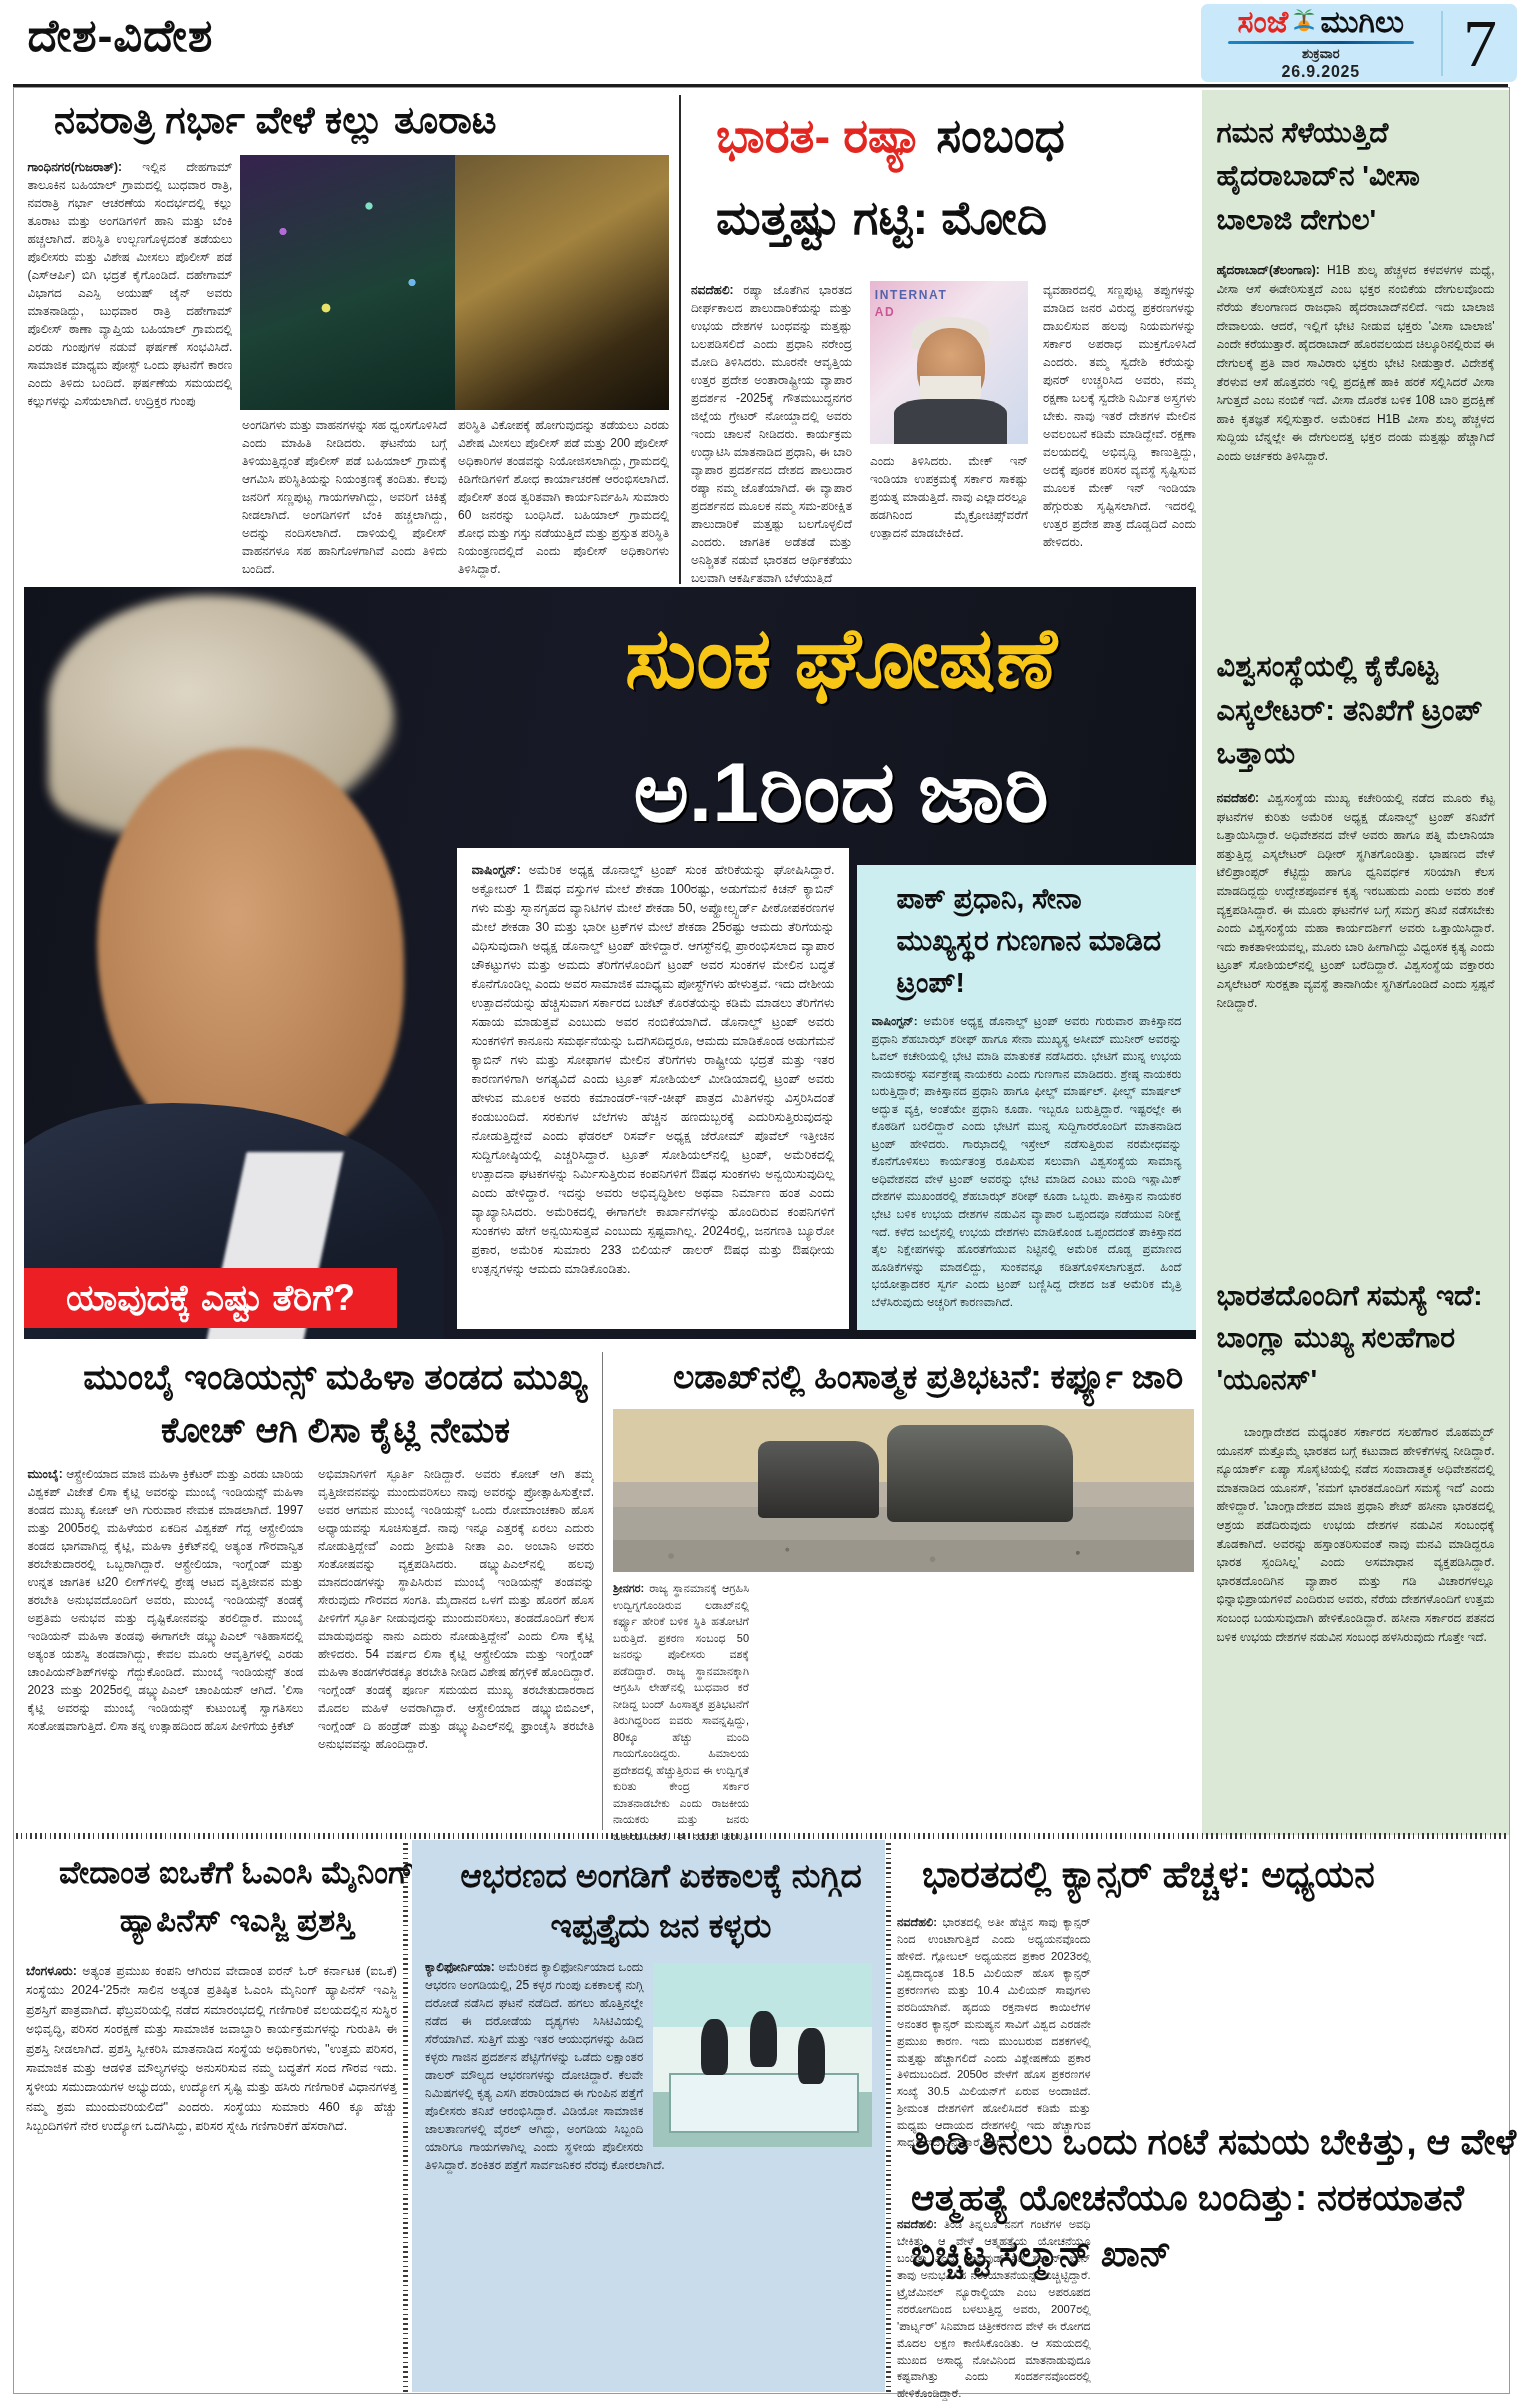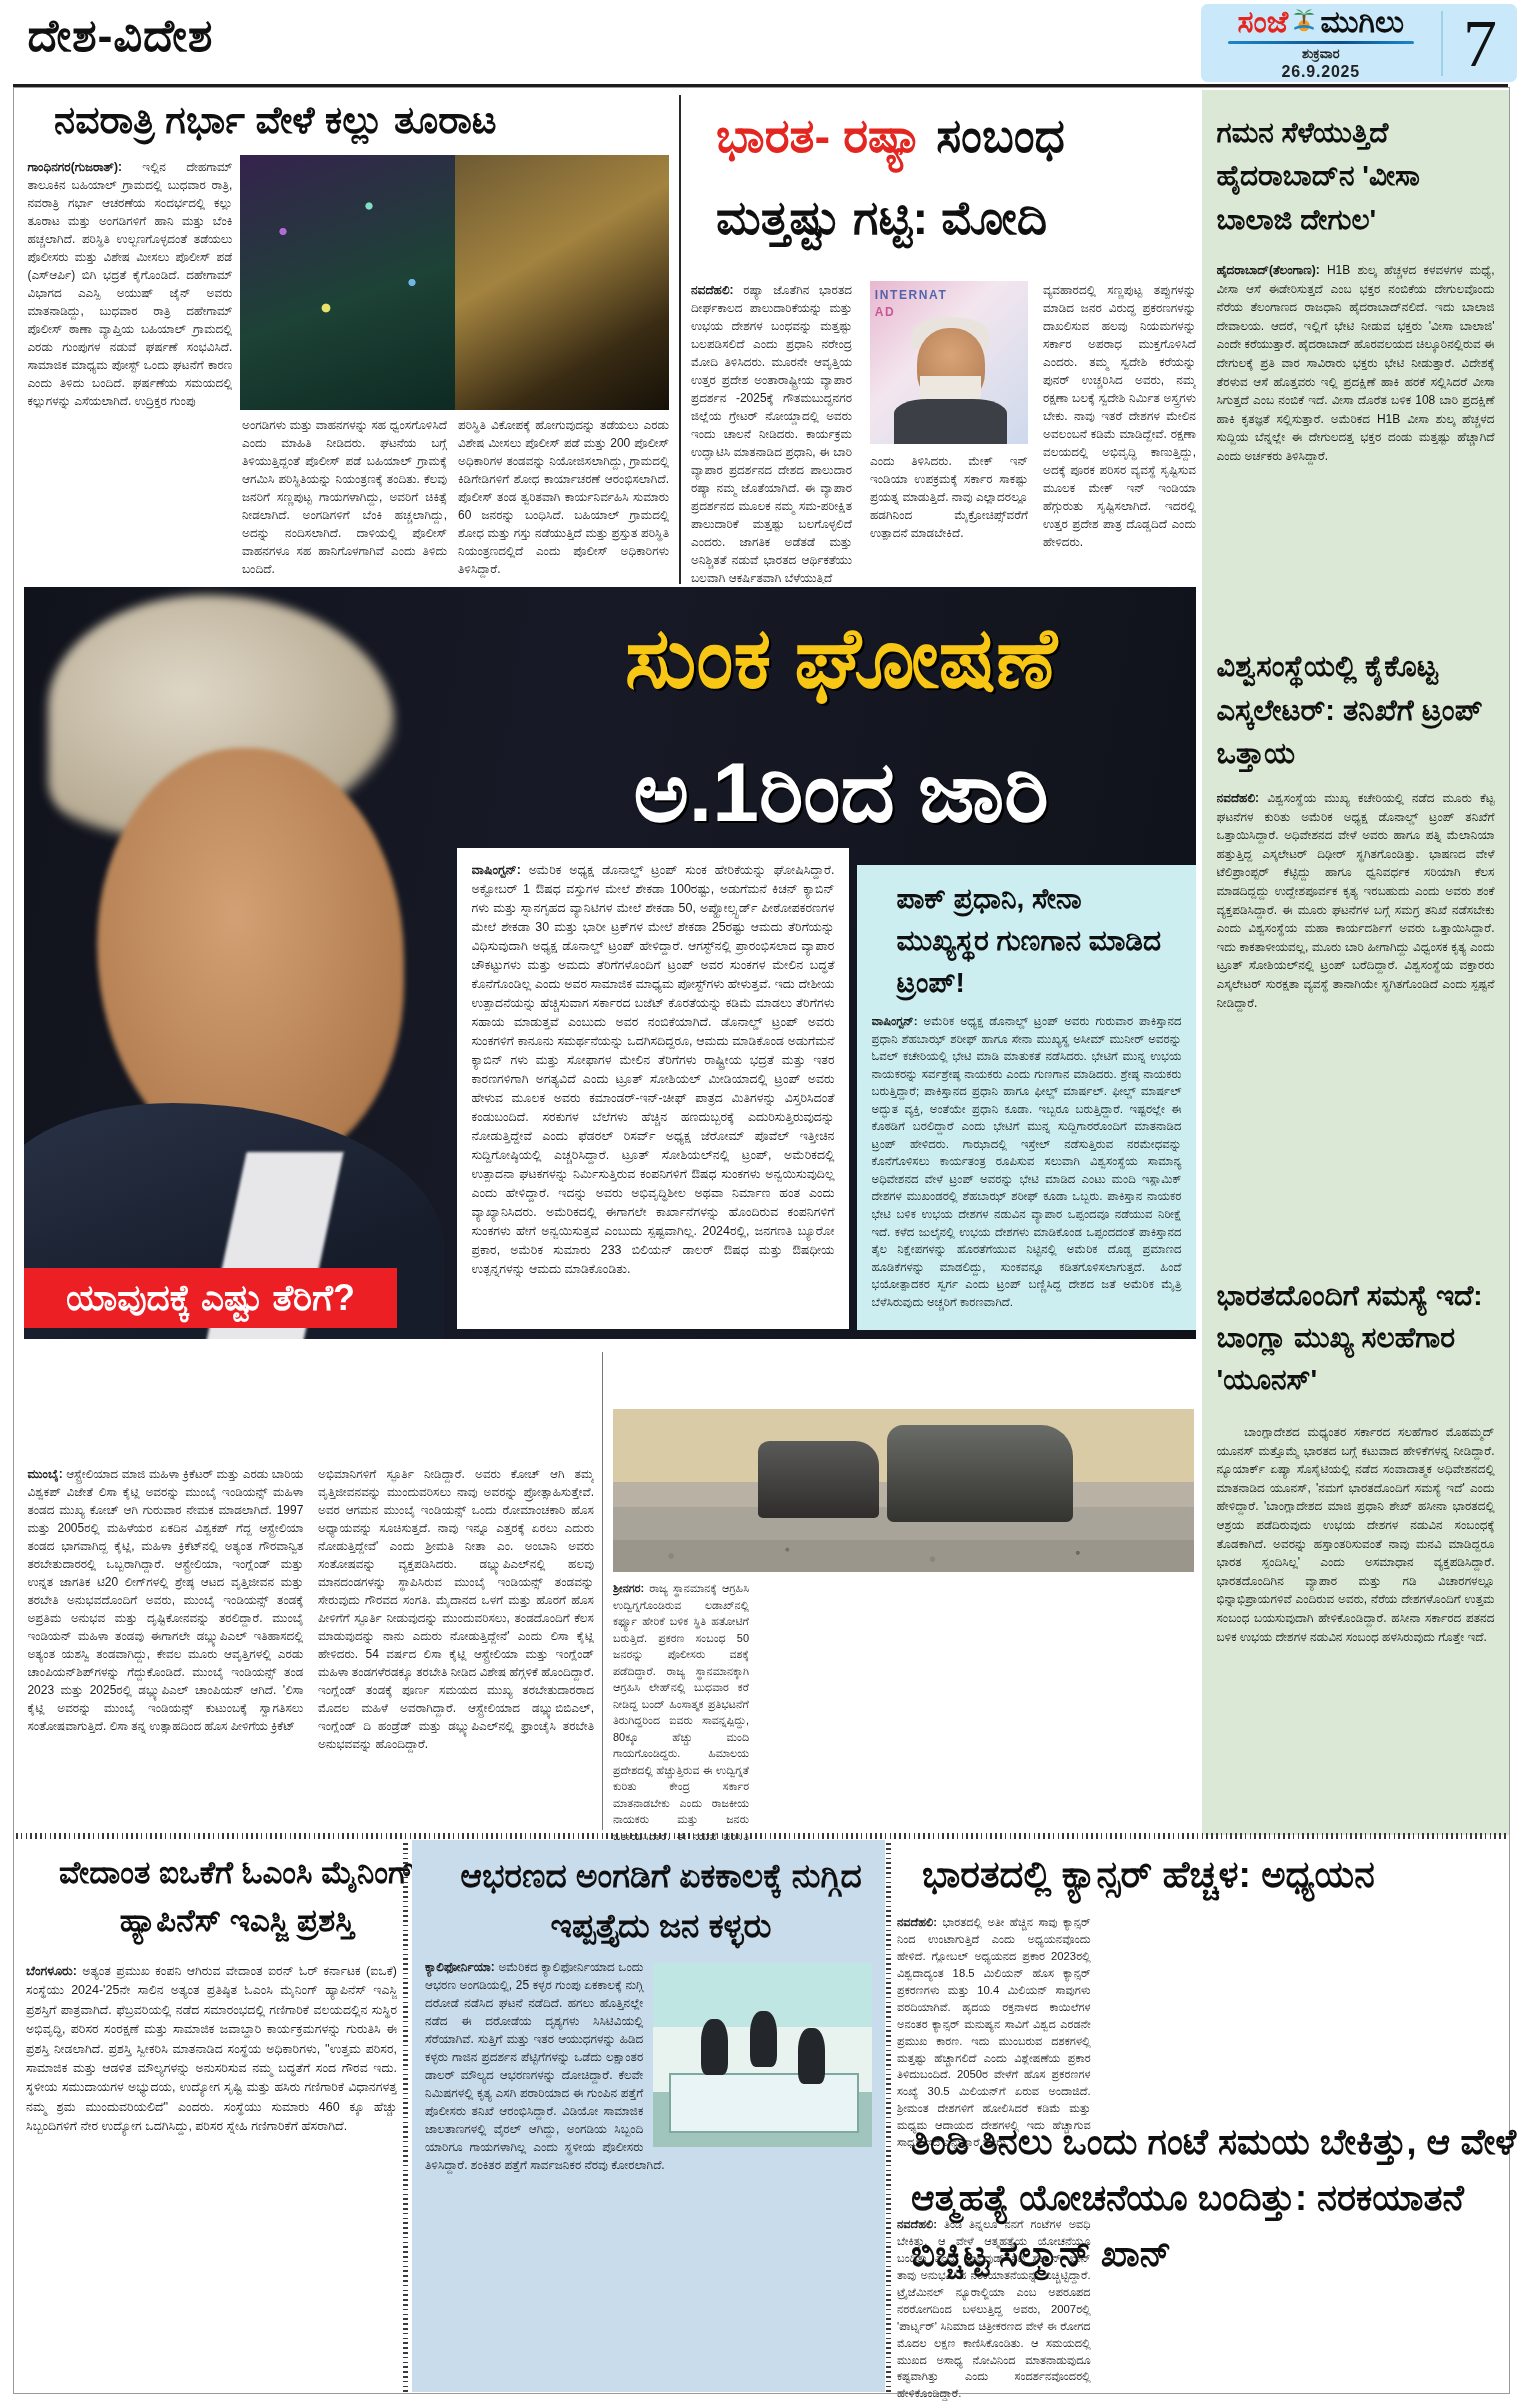--- a/index.html
+++ b/index.html
@@ -220,27 +220,29 @@
     <div class="pak-box">
       <div class="headline">ಪಾಕ್ ಪ್ರಧಾನಿ, ಸೇನಾ ಮುಖ್ಯಸ್ಥರ ಗುಣಗಾನ ಮಾಡಿದ ಟ್ರಂಪ್!</div>
       <div class="bodytext">
         <span class="dateline">ವಾಷಿಂಗ್ಟನ್:</span>
         <span>ಅಮೆರಿಕ ಅಧ್ಯಕ್ಷ ಡೊನಾಲ್ಡ್ ಟ್ರಂಪ್ ಅವರು ಗುರುವಾರ ಪಾಕಿಸ್ತಾನದ ಪ್ರಧಾನಿ ಶೆಹಬಾಝ್ ಶರೀಫ್ ಹಾಗೂ ಸೇನಾ ಮುಖ್ಯಸ್ಥ ಅಸೀಮ್ ಮುನೀರ್ ಅವರನ್ನು ಓವಲ್ ಕಚೇರಿಯಲ್ಲಿ ಭೇಟಿ ಮಾಡಿ ಮಾತುಕತೆ ನಡೆಸಿದರು. ಭೇಟಿಗೆ ಮುನ್ನ ಉಭಯ ನಾಯಕರನ್ನು ಸರ್ವಶ್ರೇಷ್ಠ ನಾಯಕರು ಎಂದು ಗುಣಗಾನ ಮಾಡಿದರು. ಶ್ರೇಷ್ಠ ನಾಯಕರು ಬರುತ್ತಿದ್ದಾರೆ; ಪಾಕಿಸ್ತಾನದ ಪ್ರಧಾನಿ ಹಾಗೂ ಫೀಲ್ಡ್ ಮಾರ್ಷಲ್. ಫೀಲ್ಡ್ ಮಾರ್ಷಲ್ ಅದ್ಭುತ ವ್ಯಕ್ತಿ, ಅಂತೆಯೇ ಪ್ರಧಾನಿ ಕೂಡಾ. ಇಬ್ಬರೂ ಬರುತ್ತಿದ್ದಾರೆ. ಇಷ್ಟರಲ್ಲೇ ಈ ಕೊಠಡಿಗೆ ಬರಲಿದ್ದಾರೆ ಎಂದು ಭೇಟಿಗೆ ಮುನ್ನ ಸುದ್ದಿಗಾರರೊಂದಿಗೆ ಮಾತನಾಡಿದ ಟ್ರಂಪ್ ಹೇಳಿದರು. ಗಾಝಾದಲ್ಲಿ ಇಸ್ರೇಲ್ ನಡೆಸುತ್ತಿರುವ ನರಮೇಧವನ್ನು ಕೊನೆಗೊಳಿಸಲು ಕಾರ್ಯತಂತ್ರ ರೂಪಿಸುವ ಸಲುವಾಗಿ ವಿಶ್ವಸಂಸ್ಥೆಯ ಸಾಮಾನ್ಯ ಅಧಿವೇಶನದ ವೇಳೆ ಟ್ರಂಪ್ ಅವರನ್ನು ಭೇಟಿ ಮಾಡಿದ ಎಂಟು ಮಂದಿ ಇಸ್ಲಾಮಿಕ್ ದೇಶಗಳ ಮುಖಂಡರಲ್ಲಿ ಶೆಹಬಾಝ್ ಶರೀಫ್ ಕೂಡಾ ಒಬ್ಬರು. ಪಾಕಿಸ್ತಾನ ನಾಯಕರ ಭೇಟಿ ಬಳಿಕ ಉಭಯ ದೇಶಗಳ ನಡುವಿನ ವ್ಯಾಪಾರ ಒಪ್ಪಂದವೂ ನಡೆಯುವ ನಿರೀಕ್ಷೆ ಇದೆ. ಕಳೆದ ಜುಲೈನಲ್ಲಿ ಉಭಯ ದೇಶಗಳು ಮಾಡಿಕೊಂಡ ಒಪ್ಪಂದದಂತೆ ಪಾಕಿಸ್ತಾನದ ತೈಲ ನಿಕ್ಷೇಪಗಳನ್ನು ಹೊರತೆಗೆಯುವ ನಿಟ್ಟಿನಲ್ಲಿ ಅಮೆರಿಕ ದೊಡ್ಡ ಪ್ರಮಾಣದ ಹೂಡಿಕೆಗಳನ್ನು ಮಾಡಲಿದ್ದು, ಸುಂಕವನ್ನೂ ಕಡಿತಗೊಳಿಸಲಾಗುತ್ತದೆ. ಹಿಂದೆ ಭಯೋತ್ಪಾದಕರ ಸ್ವರ್ಗ ಎಂದು ಟ್ರಂಪ್ ಬಣ್ಣಿಸಿದ್ದ ದೇಶದ ಜತೆ ಅಮೆರಿಕ ಮೈತ್ರಿ ಬೆಳೆಸಿರುವುದು ಅಚ್ಚರಿಗೆ ಕಾರಣವಾಗಿದೆ.</span>
       </div>
     </div>
     <div class="tax-label">ಯಾವುದಕ್ಕೆ ಎಷ್ಟು ತೆರಿಗೆ?</div>
   </div>
 
+  <div class="abs headline a4-headline">ಮುಂಬೈ ಇಂಡಿಯನ್ಸ್ ಮಹಿಳಾ ತಂಡದ ಮುಖ್ಯ ಕೋಚ್ ಆಗಿ ಲಿಸಾ ಕೈಟ್ಲಿ ನೇಮಕ</div>
   <div class="abs bodytext a4-col1">
     <span class="dateline">ಮುಂಬೈ:</span>
     <span>ಆಸ್ಟ್ರೇಲಿಯಾದ ಮಾಜಿ ಮಹಿಳಾ ಕ್ರಿಕೆಟರ್ ಮತ್ತು ಎರಡು ಬಾರಿಯ ವಿಶ್ವಕಪ್ ವಿಜೇತೆ ಲಿಸಾ ಕೈಟ್ಲಿ ಅವರನ್ನು ಮುಂಬೈ ಇಂಡಿಯನ್ಸ್ ಮಹಿಳಾ ತಂಡದ ಮುಖ್ಯ ಕೋಚ್ ಆಗಿ ಗುರುವಾರ ನೇಮಕ ಮಾಡಲಾಗಿದೆ. 1997 ಮತ್ತು 2005ರಲ್ಲಿ ಮಹಿಳೆಯರ ಏಕದಿನ ವಿಶ್ವಕಪ್ ಗೆದ್ದ ಆಸ್ಟ್ರೇಲಿಯಾ ತಂಡದ ಭಾಗವಾಗಿದ್ದ ಕೈಟ್ಲಿ, ಮಹಿಳಾ ಕ್ರಿಕೆಟ್‌ನಲ್ಲಿ ಅತ್ಯಂತ ಗೌರವಾನ್ವಿತ ತರಬೇತುದಾರರಲ್ಲಿ ಒಬ್ಬರಾಗಿದ್ದಾರೆ. ಆಸ್ಟ್ರೇಲಿಯಾ, ಇಂಗ್ಲೆಂಡ್ ಮತ್ತು ಉನ್ನತ ಜಾಗತಿಕ ಟಿ20 ಲೀಗ್‌ಗಳಲ್ಲಿ ಶ್ರೇಷ್ಠ ಆಟದ ವೃತ್ತಿಜೀವನ ಮತ್ತು ತರಬೇತಿ ಅನುಭವದೊಂದಿಗೆ ಅವರು, ಮುಂಬೈ ಇಂಡಿಯನ್ಸ್ ತಂಡಕ್ಕೆ ಅಪ್ರತಿಮ ಅನುಭವ ಮತ್ತು ದೃಷ್ಟಿಕೋನವನ್ನು ತರಲಿದ್ದಾರೆ. ಮುಂಬೈ ಇಂಡಿಯನ್ ಮಹಿಳಾ ತಂಡವು ಈಗಾಗಲೇ ಡಬ್ಲ್ಯುಪಿಎಲ್ ಇತಿಹಾಸದಲ್ಲಿ ಅತ್ಯಂತ ಯಶಸ್ವಿ ತಂಡವಾಗಿದ್ದು, ಕೇವಲ ಮೂರು ಆವೃತ್ತಿಗಳಲ್ಲಿ ಎರಡು ಚಾಂಪಿಯನ್‌ಶಿಪ್‌ಗಳನ್ನು ಗೆದ್ದುಕೊಂಡಿದೆ. ಮುಂಬೈ ಇಂಡಿಯನ್ಸ್ ತಂಡ 2023 ಮತ್ತು 2025ರಲ್ಲಿ ಡಬ್ಲ್ಯುಪಿಎಲ್ ಚಾಂಪಿಯನ್ ಆಗಿದೆ. 'ಲಿಸಾ ಕೈಟ್ಲಿ ಅವರನ್ನು ಮುಂಬೈ ಇಂಡಿಯನ್ಸ್ ಕುಟುಂಬಕ್ಕೆ ಸ್ವಾಗತಿಸಲು ಸಂತೋಷವಾಗುತ್ತಿದೆ. ಲಿಸಾ ತನ್ನ ಉತ್ಸಾಹದಿಂದ ಹೊಸ ಪೀಳಿಗೆಯ ಕ್ರಿಕೆಟ್</span>
   </div>
   <div class="abs bodytext a4-col2">ಅಭಿಮಾನಿಗಳಿಗೆ ಸ್ಫೂರ್ತಿ ನೀಡಿದ್ದಾರೆ. ಅವರು ಕೋಚ್ ಆಗಿ ತಮ್ಮ ವೃತ್ತಿಜೀವನವನ್ನು ಮುಂದುವರಿಸಲು ನಾವು ಅವರನ್ನು ಪ್ರೋತ್ಸಾಹಿಸುತ್ತೇವೆ. ಅವರ ಆಗಮನ ಮುಂಬೈ ಇಂಡಿಯನ್ಸ್ ಒಂದು ರೋಮಾಂಚಕಾರಿ ಹೊಸ ಅಧ್ಯಾಯವನ್ನು ಸೂಚಿಸುತ್ತದೆ. ನಾವು ಇನ್ನೂ ಎತ್ತರಕ್ಕೆ ಏರಲು ಎದುರು ನೋಡುತ್ತಿದ್ದೇವೆ' ಎಂದು ಶ್ರೀಮತಿ ನೀತಾ ಎಂ. ಅಂಬಾನಿ ಅವರು ಸಂತೋಷವನ್ನು ವ್ಯಕ್ತಪಡಿಸಿದರು. ಡಬ್ಲ್ಯುಪಿಎಲ್‌ನಲ್ಲಿ ಹಲವು ಮಾನದಂಡಗಳನ್ನು ಸ್ಥಾಪಿಸಿರುವ ಮುಂಬೈ ಇಂಡಿಯನ್ಸ್ ತಂಡವನ್ನು ಸೇರುವುದು ಗೌರವದ ಸಂಗತಿ. ಮೈದಾನದ ಒಳಗೆ ಮತ್ತು ಹೊರಗೆ ಹೊಸ ಪೀಳಿಗೆಗೆ ಸ್ಫೂರ್ತಿ ನೀಡುವುದನ್ನು ಮುಂದುವರಿಸಲು, ತಂಡದೊಂದಿಗೆ ಕೆಲಸ ಮಾಡುವುದನ್ನು ನಾನು ಎದುರು ನೋಡುತ್ತಿದ್ದೇನೆ' ಎಂದು ಲಿಸಾ ಕೈಟ್ಲಿ ಹೇಳಿದರು. 54 ವರ್ಷದ ಲಿಸಾ ಕೈಟ್ಲಿ ಆಸ್ಟ್ರೇಲಿಯಾ ಮತ್ತು ಇಂಗ್ಲೆಂಡ್ ಮಹಿಳಾ ತಂಡಗಳೆರಡಕ್ಕೂ ತರಬೇತಿ ನೀಡಿದ ವಿಶೇಷ ಹೆಗ್ಗಳಿಕೆ ಹೊಂದಿದ್ದಾರೆ. ಇಂಗ್ಲೆಂಡ್ ತಂಡಕ್ಕೆ ಪೂರ್ಣ ಸಮಯದ ಮುಖ್ಯ ತರಬೇತುದಾರರಾದ ಮೊದಲ ಮಹಿಳೆ ಅವರಾಗಿದ್ದಾರೆ. ಆಸ್ಟ್ರೇಲಿಯಾದ ಡಬ್ಲ್ಯುಬಿಬಿಎಲ್, ಇಂಗ್ಲೆಂಡ್ ದಿ ಹಂಡ್ರೆಡ್ ಮತ್ತು ಡಬ್ಲ್ಯುಪಿಎಲ್‌ನಲ್ಲಿ ಫ್ರಾಂಚೈಸಿ ತರಬೇತಿ ಅನುಭವವನ್ನು ಹೊಂದಿದ್ದಾರೆ.</div>
   <div class="abs a45-divider"></div>
 
+  <div class="abs headline a5-headline">ಲಡಾಖ್‌ನಲ್ಲಿ ಹಿಂಸಾತ್ಮಕ ಪ್ರತಿಭಟನೆ: ಕರ್ಫ್ಯೂ ಜಾರಿ</div>
   <div class="abs a5-img">
     <span class="car1"></span>
     <span class="car2"></span>
     <span class="debris"></span>
   </div>
   <div class="abs a5-body">
     <div class="bodytext">
       <span class="dateline">ಶ್ರೀನಗರ:</span>
       <span>ರಾಜ್ಯ ಸ್ಥಾನಮಾನಕ್ಕೆ ಆಗ್ರಹಿಸಿ ಉದ್ವಿಗ್ನಗೊಂಡಿರುವ ಲಡಾಖ್‌ನಲ್ಲಿ ಕರ್ಫ್ಯೂ ಹೇರಿಕೆ ಬಳಿಕ ಸ್ಥಿತಿ ಹತೋಟಿಗೆ ಬರುತ್ತಿದೆ. ಪ್ರಕರಣ ಸಂಬಂಧ 50 ಜನರನ್ನು ಪೊಲೀಸರು ವಶಕ್ಕೆ ಪಡೆದಿದ್ದಾರೆ. ರಾಜ್ಯ ಸ್ಥಾನಮಾನಕ್ಕಾಗಿ ಆಗ್ರಹಿಸಿ ಲೇಹ್‌ನಲ್ಲಿ ಬುಧವಾರ ಕರೆ ನೀಡಿದ್ದ ಬಂದ್ ಹಿಂಸಾತ್ಮಕ ಪ್ರತಿಭಟನೆಗೆ ತಿರುಗಿದ್ದರಿಂದ ಐವರು ಸಾವನ್ನಪ್ಪಿದ್ದು, 80ಕ್ಕೂ ಹೆಚ್ಚು ಮಂದಿ ಗಾಯಗೊಂಡಿದ್ದರು. ಹಿಮಾಲಯ ಪ್ರದೇಶದಲ್ಲಿ ಹೆಚ್ಚುತ್ತಿರುವ ಈ ಉದ್ವಿಗ್ನತೆ ಕುರಿತು ಕೇಂದ್ರ ಸರ್ಕಾರ ಮಾತನಾಡಬೇಕು ಎಂದು ರಾಜಕೀಯ ನಾಯಕರು ಮತ್ತು ಜನರು ಒತ್ತಾಯಿಸಿದ್ದಾರೆ. ಈ ನಡುವೆ ಪರಿಸ್ಥಿತಿ ಹತೋಟಿಗೆ ತರುವ ನಿಟ್ಟಿನಲ್ಲಿ ಅನೇಕ ನಿರ್ಬಂಧಗಳನ್ನು ಅಧಿಕಾರಿಗಳು ಹೇರಿದ್ದಾರೆ. ಈ ಪ್ರದೇಶದಲ್ಲಿ ಶಾಂತಿ ಮರಳುತ್ತಿದೆ. ಕಳೆದ ಸಂಜೆಯಿಂದ ಯಾವುದೇ ಹಿಂಸಾಚಾರದ ಘಟನೆ ವರದಿಯಾಗಿಲ್ಲ. ಲೇಹ್‌ನಲ್ಲಿ ಬಿಎನ್ಎಸ್ ಸೆಕ್ಷನ್ 163ರ ಅಡಿಯಲ್ಲಿ ನಿರ್ಬಂಧ ಮುಂದುವರಿಯಲಿದೆ. ಹೆಚ್ಚು ಜನರು ಗುಂಪುಗೂಡುವುದನ್ನು ನಿರ್ಬಂಧಿಸಲಾಗಿದೆ ಎಂದು ಲಡಾಖ್ ಹಿರಿಯ ಆಡಳಿತ ಅಧಿಕಾರಿ ತಿಳಿಸಿದ್ದಾರೆ. ಕೇಂದ್ರ ಗೃಹ ಸಚಿವಾಲಯ ಕೂಡ ಇಲ್ಲಿನ ನಿವಾಸಿಗಳಿಗೆ ಹಳೆಯ ಅಥವಾ ಪ್ರಚೋದನಕಾರಿ ವಿಡಿಯೋಗಳನ್ನು ಸಾಮಾಜಿಕ ಜಾಲತಾಣದಲ್ಲಿ ಹಂಚಿಕೊಳ್ಳದಂತೆ ಸೂಚಿಸಿದೆ. ತಪ್ಪು ಮಾಹಿತಿಗಳು ಮತ್ತಷ್ಟು ಉದ್ವಿಗ್ನತೆಗೆ ಕಾರಣವಾಗಲಿದೆ ಎಂದು ಎಚ್ಚರಿಸಿದೆ. ಲಡಾಖ್‌ನಲ್ಲಿ ಅಹಿತಕರ ಘಟನೆ ನಡೆದರೂ ಬುಧವಾರ ಸಂಜೆ 4ರ ಬಳಿಕ ಪರಿಸ್ಥಿತಿ ನಿಯಂತ್ರಣಕ್ಕೆ ತರಲಾಯಿತು ಎಂದು ಸಚಿವಾಲಯ ತಿಳಿಸಿದೆ.</span>
     </div>

